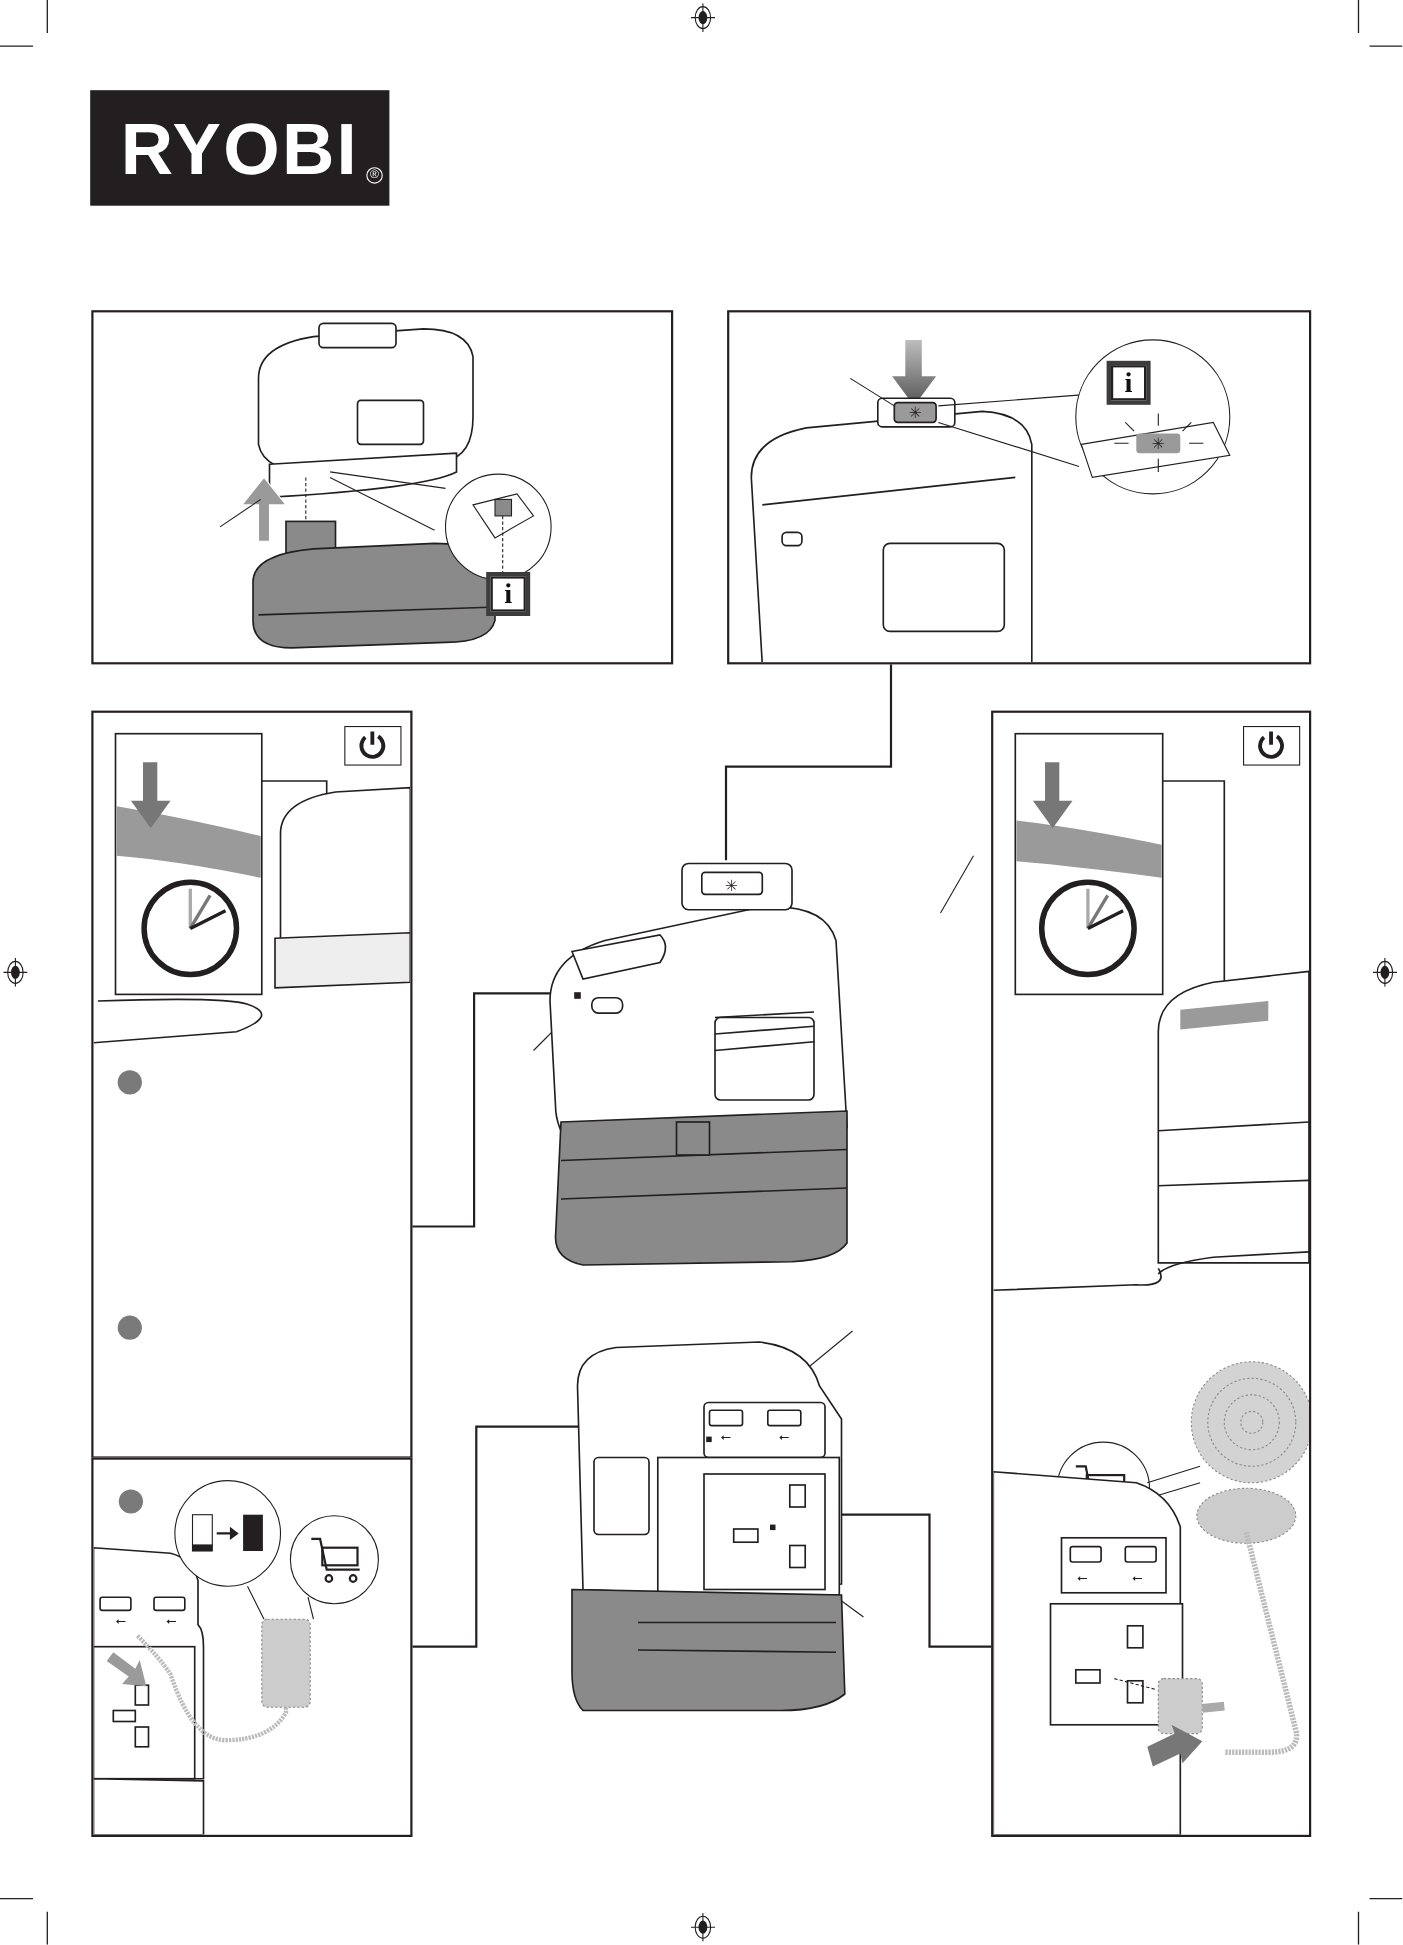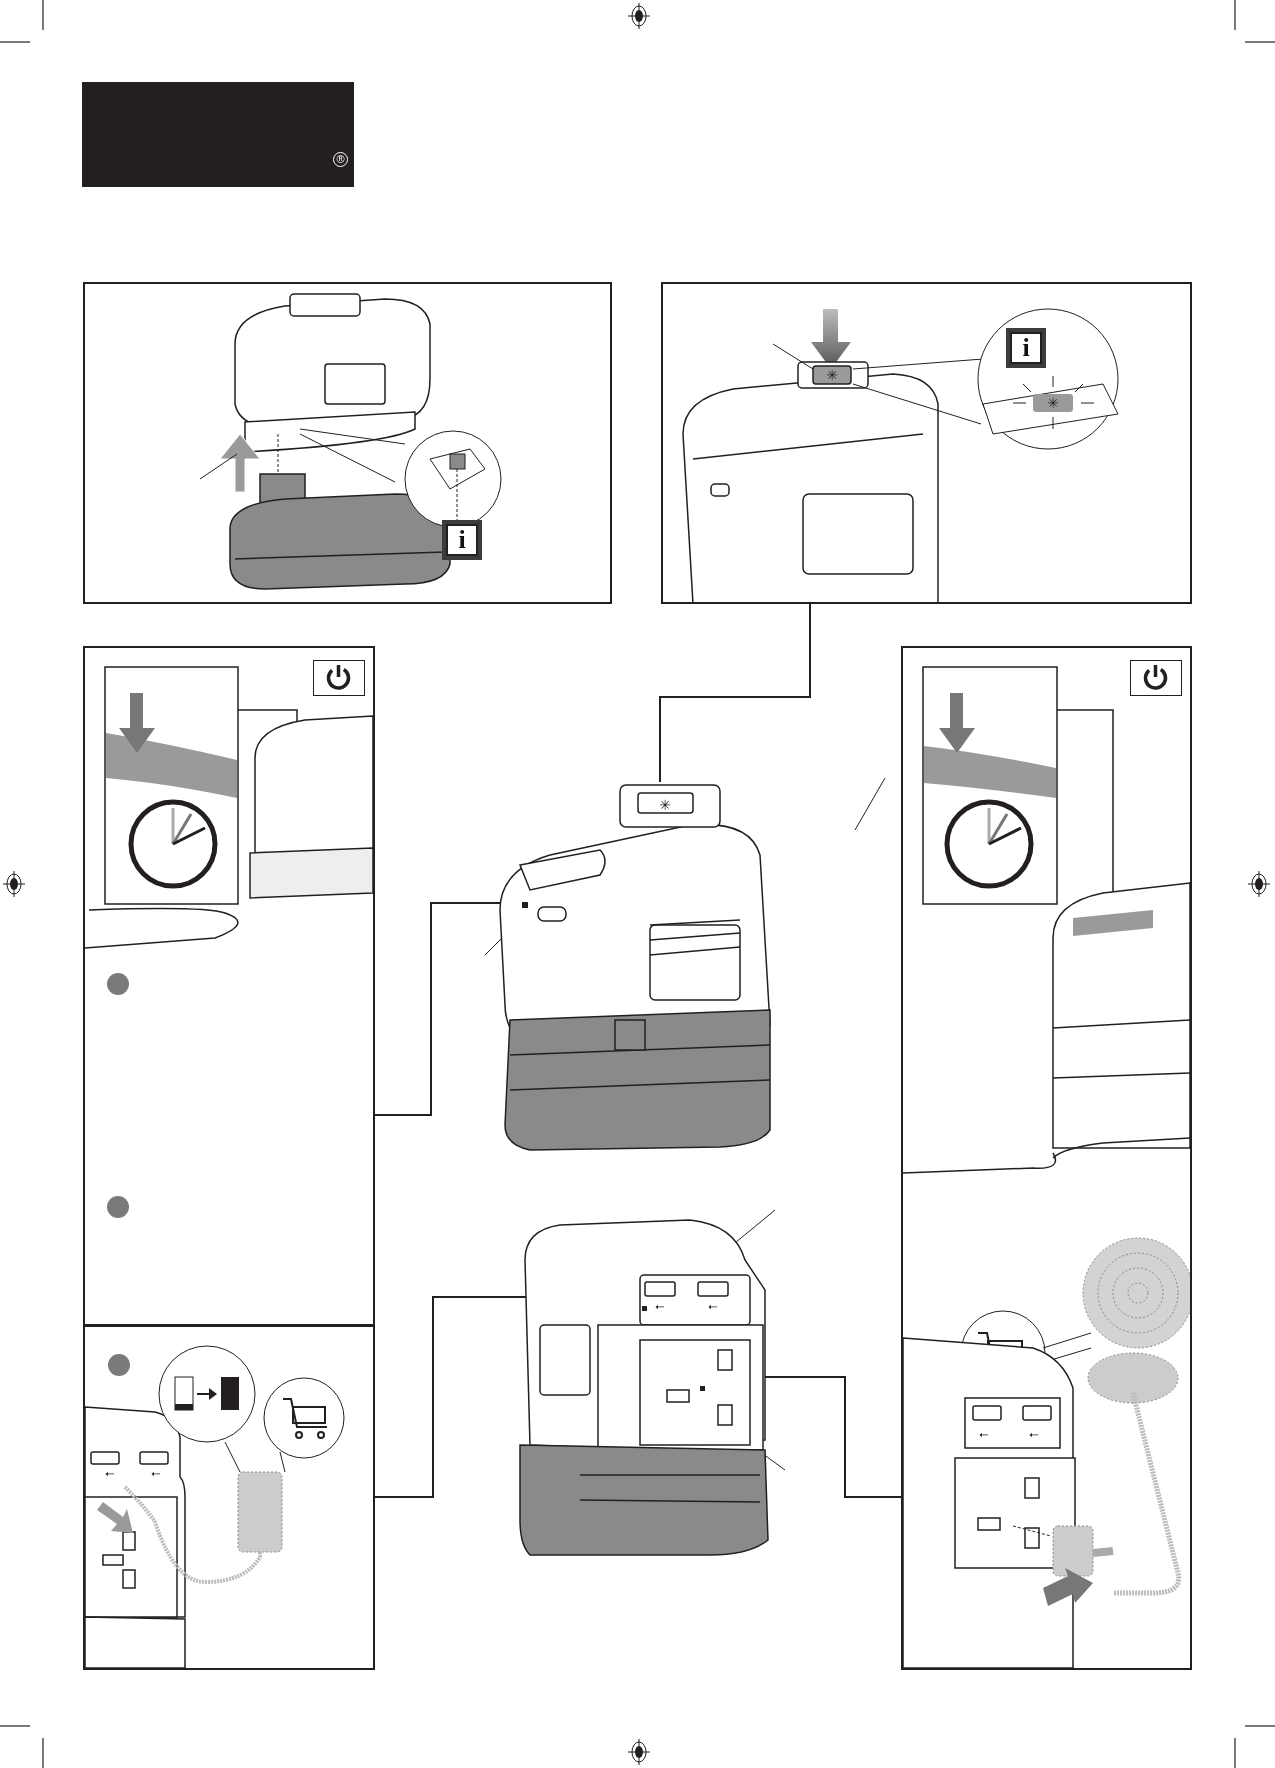--- a/index.html
+++ b/index.html
@@ -49,20 +49,21 @@
     <line x1="0" y1="13" x2="22" y2="13" stroke="#231f20"></line>
   </svg>
 <svg class="abs" style="left:1248;top:871" width="22" height="26">
     <ellipse cx="11" cy="13" rx="7" ry="10" fill="none" stroke="#231f20"></ellipse>
     <ellipse cx="11" cy="13" rx="4" ry="6" fill="#231f20"></ellipse>
     <line x1="11" y1="0" x2="11" y2="26" stroke="#231f20"></line>
     <line x1="0" y1="13" x2="22" y2="13" stroke="#231f20"></line>
   </svg>
 
 <div class="logo">
+  <span class="logo-text">RYOBI</span>
   <span class="logo-reg">®</span>
 </div>
 
 <svg class="abs" style="left:0;top:0" width="1275" height="1768">
   <g stroke="#231f20" stroke-width="2" fill="none">
     <polyline points="810,603 810,697 660,697 660,782"></polyline>
     <polyline points="373,1115 431,1115 431,903 522,903"></polyline>
     <polyline points="373,1497 433,1497 433,1297 645,1297"></polyline>
     <polyline points="700,1377 845,1377 845,1497 902,1497"></polyline>
   </g>

